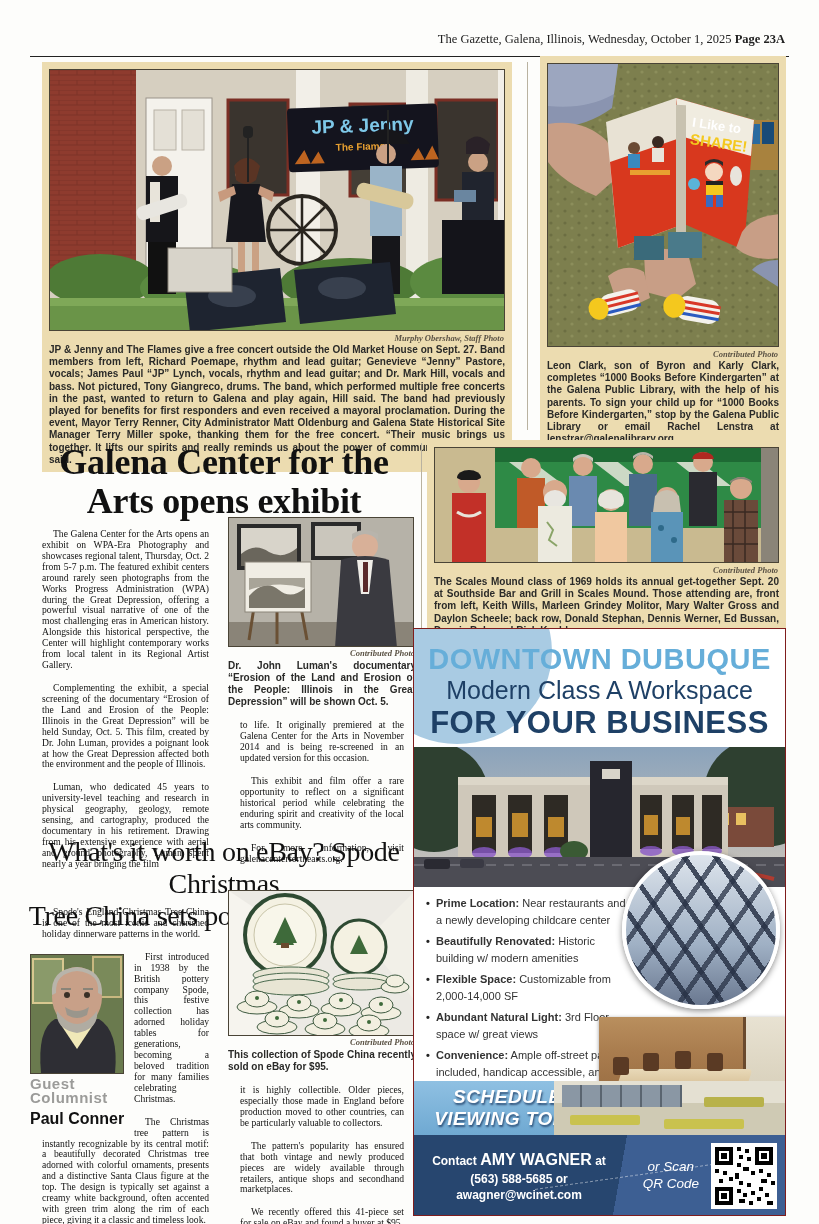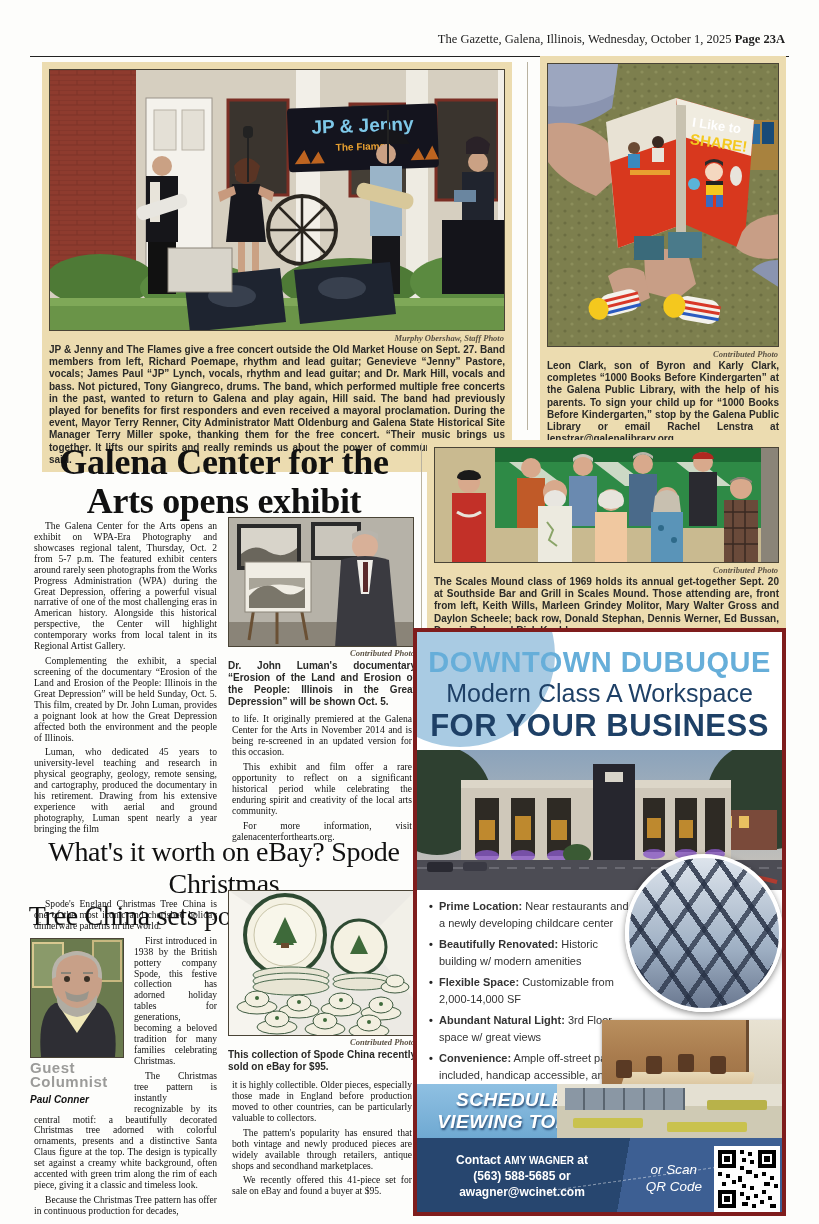--- a/index.html
+++ b/index.html
@@ -18,31 +18,31 @@
   .tan { position:absolute; background:#ecdcb0; padding:7px 7px 6px 7px; }
   .photo-frame { border:1px solid #4a4436; background:#ddd; overflow:hidden; position:relative; }
   .credit { font-family:"Liberation Serif", serif; font-style:italic; font-size:8.5px; color:#5a5244; text-align:right; margin:2px 1px 1px 0;font-weight:bold; }
   .cutline { font-family:"Liberation Sans", sans-serif; font-size:10px; font-weight:600; line-height:1.22; color:#2a2a28; text-align:justify; }
 
   
   .headline { position:absolute; text-align:center; font-family:"Liberation Serif", serif; color:#111; }
   .hl-arts { font-size:36px; font-weight:bold; line-height:1.08; letter-spacing:-0.3px; }
   .hl-spode { font-size:28px; font-weight:normal; line-height:1.15; letter-spacing:-0.3px; }
   .col { position:absolute; font-size:9.6px; line-height:1.14; text-align:justify; color:#111; }
-  .col p { text-indent:11px; margin:4px; }
+  .col p { text-indent:11px; margin:12px; }
   .inset-photo { margin-bottom:1px; }
   .divider-v { position:absolute; width:1px; background:#b9b2a0; }
 
   
   .mug-float { float:left; width:96px; margin:2px 8px 2px 0; }
   .guest-label { font-family:"Liberation Sans", sans-serif; font-weight:bold; font-size:15px; line-height:0.95; color:#9b9b99; letter-spacing:0.5px; margin-top:3px; }
-  .columnist-name { font-family:"Liberation Sans", sans-serif; font-weight:bold; font-size:10px; color:#111; margin-top:5px;font-style:italic; }
+  .columnist-name { font-family:"Liberation Sans", sans-serif; font-weight:bold; font-size:16px; color:#111; margin-top:5px; }
 
   
-  #ad { position:absolute; left:413px; top:628px; width:373px; height:588px; background:#fff; border:4px solid #7f1d1d; font-family:"Liberation Sans", sans-serif; overflow:hidden; }
+  #ad { position:absolute; left:413px; top:628px; width:373px; height:588px; background:#fff; border:1px solid #7f1d1d; font-family:"Liberation Sans", sans-serif; overflow:hidden; }
   .ad-blob { position:absolute; left:-52px; top:-70px; width:190px; height:185px; background:#a9cbe3; border-radius:50%; }
   .ad-t1 { position:absolute; top:14px; left:0; width:100%; text-align:center; font-size:29px; font-weight:bold; color:#66aed9; letter-spacing:0.5px; }
   .ad-t2 { position:absolute; top:47px; left:0; width:100%; text-align:center; font-size:25px; color:#1e4066; }
   .ad-t3 { position:absolute; top:76px; left:0; width:100%; text-align:center; font-size:31px; font-weight:bold; color:#1e4066; letter-spacing:0.5px; }
   .ad-building { position:absolute; top:118px; left:0; width:373px; height:140px; }
   .ad-bullets { position:absolute; top:266px; left:12px; width:202px; font-size:11px; line-height:1.5; color:#333; }
   .ad-bullets li { list-style:none; margin-bottom:5px; position:relative; padding-left:10px; }
   .ad-bullets li::before { content:"•"; position:absolute; left:0; top:0; font-weight:bold; color:#222; }
   .circle-inset { position:absolute; left:208px; top:222px; width:158px; height:158px; border-radius:50%;
      border:4px solid #fff; box-shadow:0 2px 6px rgba(0,0,0,.45);
@@ -57,21 +57,21 @@
   .conf-window { position:absolute; right:0; top:0; width:44px; height:118px; background:linear-gradient(180deg,#e8e2d2,#cfc6ae); border-left:3px solid #6a4a2e; }
   .office-photo { position:absolute; left:140px; top:452px; width:233px; height:56px;
      background:linear-gradient(180deg,#e4e0d2 0 40%, #cfcab4 40% 100%); overflow:hidden; }
   .office-win { position:absolute; top:4px; left:8px; width:120px; height:22px; background:repeating-linear-gradient(90deg,#8a97a4 0 18px, #5a6570 18px 20px); }
   .office-table { position:absolute; background:#c9c24e; height:10px; border-radius:2px; }
   .ad-schedule { position:absolute; left:0; top:452px; width:206px; height:54px; background:linear-gradient(180deg,#8fc0e2,#6fa9d2); display:flex; flex-direction:column; justify-content:center; align-items:center; }
   .ad-schedule div { font-size:19px; font-weight:bold; font-style:italic; color:#fff; line-height:1.15; text-shadow:1px 2px 2px rgba(30,60,100,.8); letter-spacing:0.5px; }
   .ad-contactbar { position:absolute; left:0; top:506px; width:373px; height:82px;
      background:linear-gradient(100deg,#27466f 0 55%, #3d5f93 55% 100%); }
   .ad-contact { position:absolute; left:10px; top:14px; width:190px; text-align:center; color:#fff; font-size:12px; font-weight:bold; line-height:1.35; }
-  .ad-contact .big { font-size:10px;margin-top:32px; }
+  .ad-contact .big { font-size:16px;margin-top:32px; }
   .ad-scan { position:absolute; right:88px; top:24px; color:#fff; font-size:13.5px; font-weight:normal; font-style:italic; text-align:center; line-height:1.25; }
   .ad-qr { position:absolute; right:10px; top:8px; width:66px; height:66px; background:#fff; }
   .diag-dash { position:absolute; left:120px; top:40px; width:200px; height:1px; border-top:1px dashed rgba(255,255,255,.45); transform:rotate(-8deg); }
 </style>
 </head>
 <body>
 
 <div id="page">
 
   <div class="masthead">

